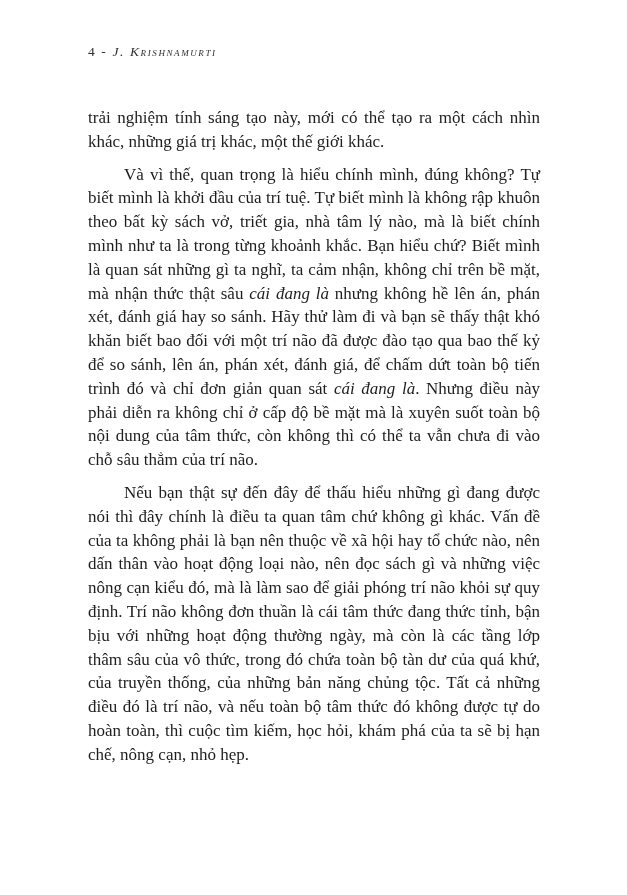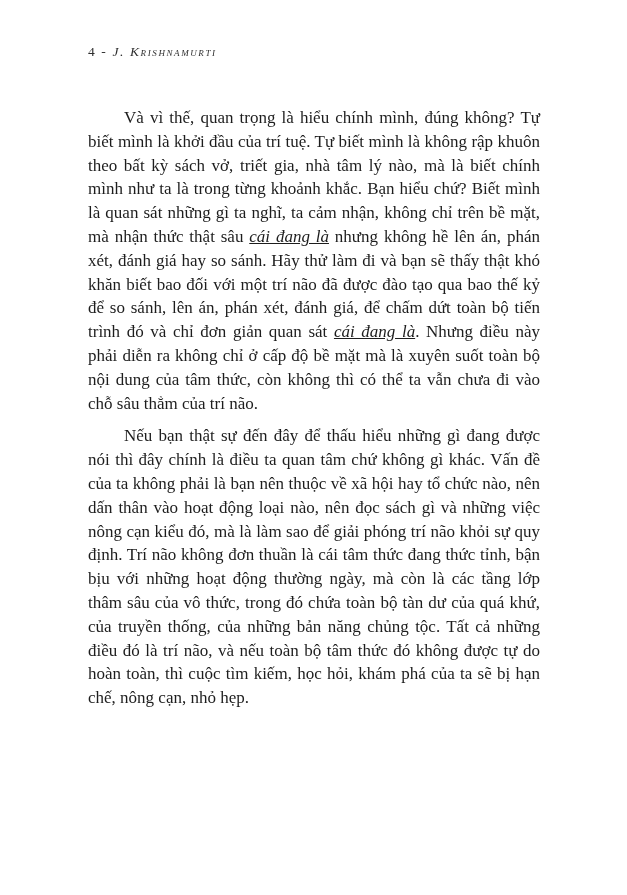--- a/index.html
+++ b/index.html
@@ -40,31 +40,31 @@
   }
   p.para {
     margin: 0 0 9px 0;
     text-indent: 36px;
   }
   p.para.no-indent {
     text-indent: 0;
   }
   em.term {
     font-style: italic;
-    text-decoration: underline;
   }
 </style>
 </head>
 <body>
 
 <div class="page">
 
   <header class="running-head"><span>4</span> <span>-</span> <span class="author">J. Krishnamurti</span></header>
 
   <main class="text-block">
 
+    <p class="para no-indent"><span>trải nghiệm tính sáng tạo này, mới có thể tạo ra một cách nhìn khác, những giá trị khác, một thế giới khác.</span></p>
 
     <p class="para"><span>Và vì thế, quan trọng là hiểu chính mình, đúng không? Tự biết mình là khởi đầu của trí tuệ. Tự biết mình là không rập khuôn theo bất kỳ sách vở, triết gia, nhà tâm lý nào, mà là biết chính mình như ta là trong từng khoảnh khắc. Bạn hiểu chứ? Biết mình là quan sát những gì ta nghĩ, ta cảm nhận, không chỉ trên bề mặt, mà nhận thức thật sâu </span><em class="term">cái đang là</em><span> nhưng không hề lên án, phán xét, đánh giá hay so sánh. Hãy thử làm đi và bạn sẽ thấy thật khó khăn biết bao đối với một trí não đã được đào tạo qua bao thế kỷ để so sánh, lên án, phán xét, đánh giá, để chấm dứt toàn bộ tiến trình đó và chỉ đơn giản quan sát </span><em class="term">cái đang là</em><span>. Nhưng điều này phải diễn ra không chỉ ở cấp độ bề mặt mà là xuyên suốt toàn bộ nội dung của tâm thức, còn không thì có thể ta vẫn chưa đi vào chỗ sâu thẳm của trí não.</span></p>
 
     <p class="para"><span>Nếu bạn thật sự đến đây để thấu hiểu những gì đang được nói thì đây chính là điều ta quan tâm chứ không gì khác. Vấn đề của ta không phải là bạn nên thuộc về xã hội hay tổ chức nào, nên dấn thân vào hoạt động loại nào, nên đọc sách gì và những việc nông cạn kiểu đó, mà là làm sao để giải phóng trí não khỏi sự quy định. Trí não không đơn thuần là cái tâm thức đang thức tỉnh, bận bịu với những hoạt động thường ngày, mà còn là các tầng lớp thâm sâu của vô thức, trong đó chứa toàn bộ tàn dư của quá khứ, của truyền thống, của những bản năng chủng tộc. Tất cả những điều đó là trí não, và nếu toàn bộ tâm thức đó không được tự do hoàn toàn, thì cuộc tìm kiếm, học hỏi, khám phá của ta sẽ bị hạn chế, nông cạn, nhỏ hẹp.</span></p>
 
   </main>
 </div>
 
 </body></html>

